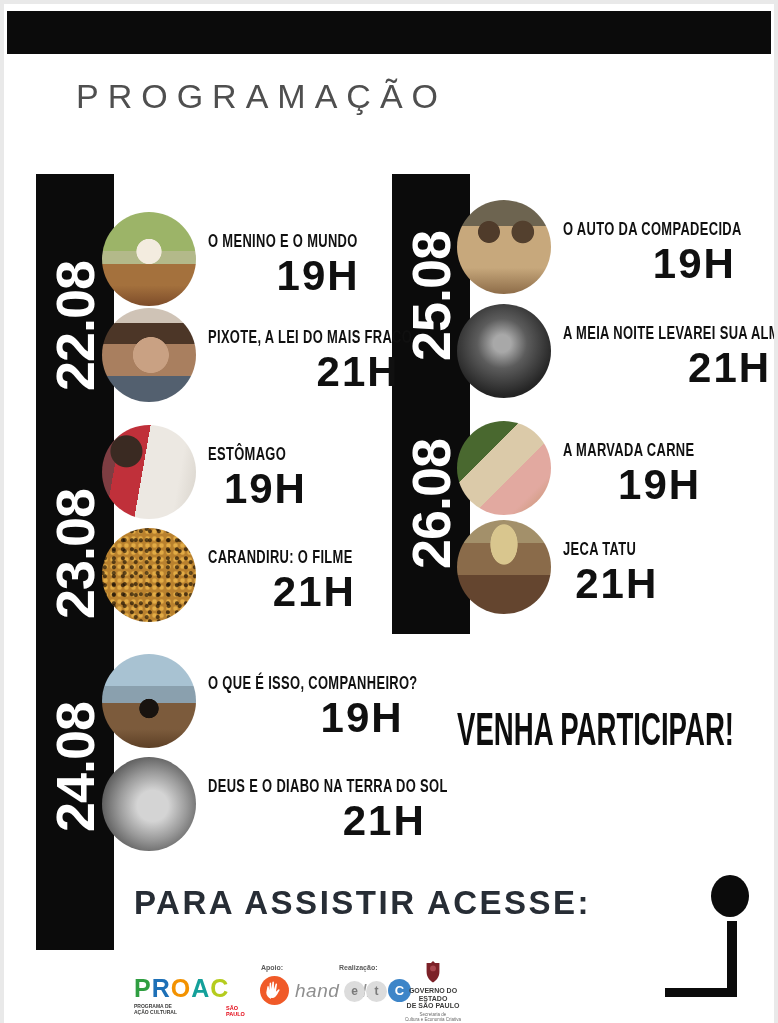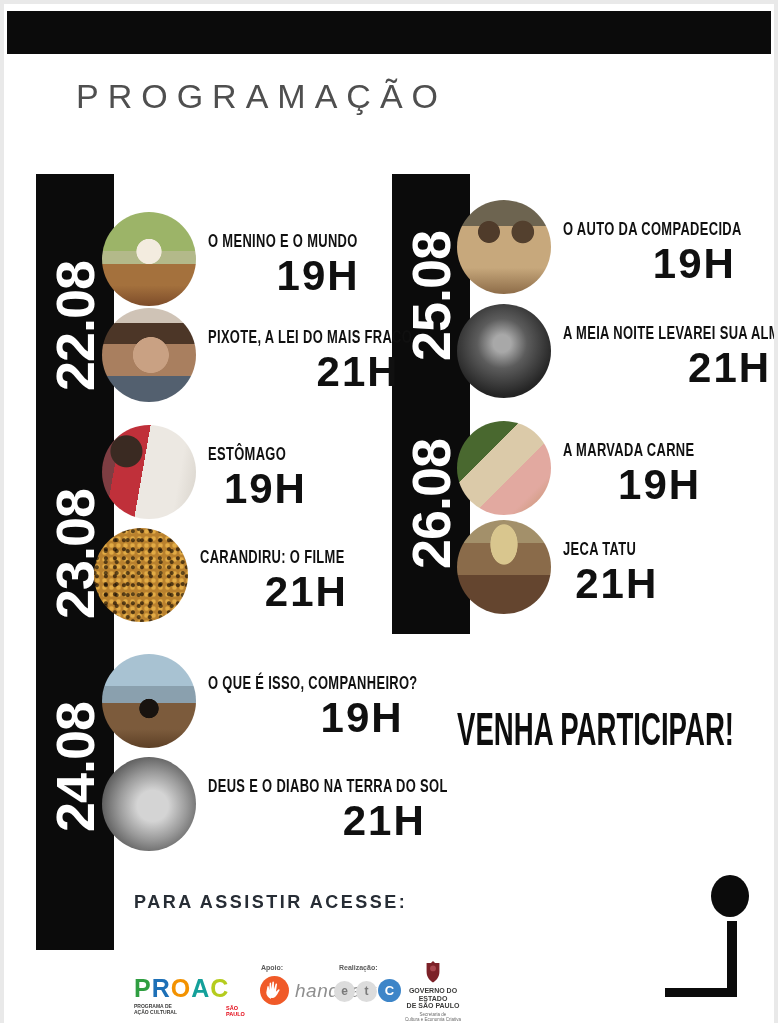--- a/index.html
+++ b/index.html
@@ -51,37 +51,37 @@
        linear-gradient(180deg,#6d6450 0 28%,#c7a87c 28% 72%,#8d6c48 100%);}
   .t8{background:radial-gradient(circle at 48% 42%,#a8a8a8 0 12%,#5c5c5c 34%,#262626 70%,#0e0e0e 100%);}
   .t9{background:linear-gradient(135deg,#49682f 0 34%,#dbcaa9 34% 58%,#e2a9a0 58% 78%,#c08f66 100%);}
   .t10{background:radial-gradient(ellipse at 50% 26%,#d9c68e 0 20%,rgba(0,0,0,0) 21%),
         linear-gradient(180deg,#a3906a 0 24%,#8a6b4a 24% 58%,#64452f 58% 100%);}
   
   .cta{position:absolute;left:453px;top:698px;font-size:46px;font-weight:800;color:#0d0d0d;
        white-space:nowrap;transform:scaleX(0.6);transform-origin:left top;}
   
   .access{position:absolute;left:130px;top:884px;color:#272d35;font-weight:700;
-          font-size:18px;line-height:29px;letter-spacing:2.5px;white-space:nowrap;}
+          font-size:33px;line-height:29px;letter-spacing:2.5px;white-space:nowrap;}
   .access .url{cursor:pointer;}
   
   .mark-dot{position:absolute;left:707px;top:871px;width:38px;height:42px;border-radius:50%;background:#0b0b0b;}
   .mark-v{position:absolute;left:723px;top:917px;width:10px;height:76px;background:#0b0b0b;}
   .mark-h{position:absolute;left:661px;top:984px;width:72px;height:9px;background:#0b0b0b;}
   
   .sp-label{position:absolute;font-size:7px;font-weight:700;color:#5a5a5a;}
   .proac{position:absolute;left:130px;top:972px;}
   .proac-letters{font-size:25px;line-height:25px;font-weight:800;letter-spacing:1px;}
   .proac-sub{margin-top:2px;font-size:5px;line-height:6px;font-weight:700;color:#3c3c3b;}
   .proac-region{position:absolute;left:92px;top:29px;font-size:5.5px;font-weight:800;color:#e30613;}
   .handtalk-circle{position:absolute;left:256px;top:972px;width:29px;height:29px;border-radius:50%;}
   .handtalk-circle svg{width:100%;height:100%;}
   .handtalk-name{position:absolute;left:291px;top:976px;font-size:19px;font-style:italic;
                  color:#8f8f8f;font-weight:500;letter-spacing:.5px;}
-  .etc{position:absolute;left:330px;top:975px;}
+  .etc{position:absolute;left:340px;top:975px;}
   .etc-c{display:inline-block;width:21px;height:21px;border-radius:50%;text-align:center;
          line-height:21px;font-size:12px;font-weight:700;margin-right:1px;}
   .etc-grey{background:#dcdcdc;color:#7a7a7a;}
   .etc-blue{background:#3d85c8;color:#ffffff;width:23px;height:23px;line-height:23px;font-size:13px;}
   .governo{position:absolute;left:392px;top:956px;width:74px;text-align:center;}
   .gov-shield{height:26px;}
   .gov-bold{margin-top:1px;font-size:7px;line-height:7.5px;font-weight:800;color:#3c3c3b;}
   .gov-small{margin-top:2px;font-size:4.5px;line-height:5px;color:#6b6b6b;}
 </style>
 </head>
@@ -120,21 +120,21 @@
     </div>
   </div>
 
   <div class="entry" style="left:98px;top:421px;">
     <div class="thumb t3"></div>
     <div class="etext">
       <div class="ftitle">ESTÔMAGO</div>
       <div class="ftime">19H</div>
     </div>
   </div>
-  <div class="entry" style="left:90px;top:524px;">
+  <div class="entry" style="left:98px;top:524px;">
     <div class="thumb t4"></div>
     <div class="etext">
       <div class="ftitle">CARANDIRU: O FILME</div>
       <div class="ftime">21H</div>
     </div>
   </div>
 
   <div class="entry" style="left:98px;top:650px;">
     <div class="thumb t5"></div>
     <div class="etext">

